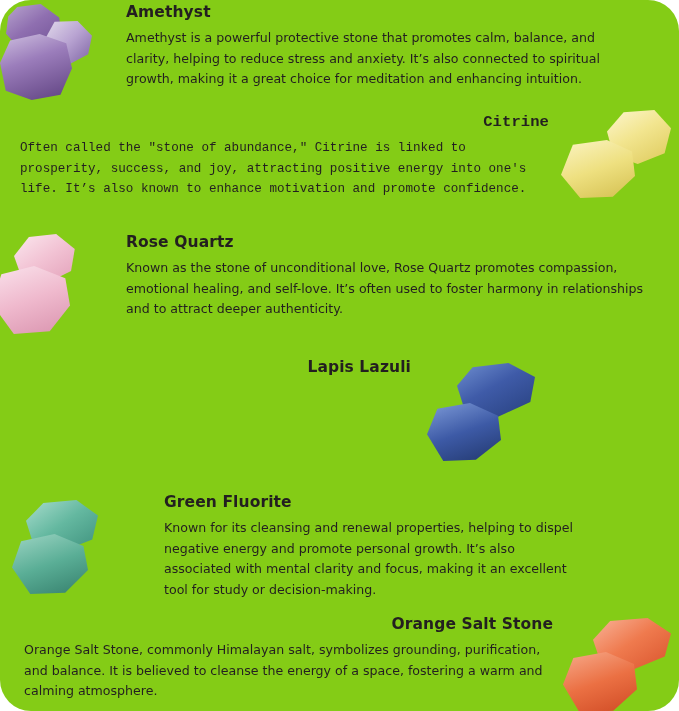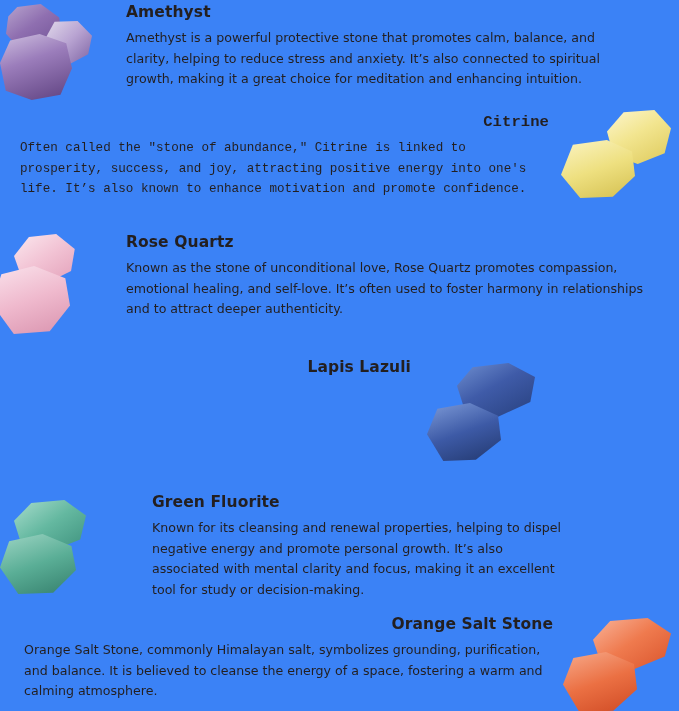--- a/index.html
+++ b/index.html
@@ -11,21 +11,22 @@
     width: 679px;
     height: 711px;
     font-family: "DejaVu Sans", sans-serif;
     color: #231f20;
     overflow: hidden;
   }
   .page {
     position: relative;
     width: 679px;
     height: 711px;
-    background: #3b82f6;
+    background: #84cc16;
+    border-radius: 31px;
   }
 
   .entry {
     position: relative;
     width: 679px;
     box-sizing: border-box;
   }
 
   .entry-inner {
     display: flex;
@@ -214,21 +215,21 @@
           <div class="rock lp1"></div>
           <div class="rock lp2"></div>
         </div>
       </div>
       <div class="text-col" style="padding-left:20px; padding-top:4px;">
         <div class="title">Lapis Lazuli</div>
       </div>
     </div>
   </div>
 
-  <div class="entry left" style="position:absolute; left:4px; top:490px; width:592px;">
+  <div class="entry left" style="position:absolute; left:16px; top:490px; width:592px;">
     <div class="entry-inner">
       <div class="art" style="width:148px;">
         <div class="stone-group fluorite-wrap" style="margin-left:-4px; margin-top:10px;">
           <div class="rock gf1"></div>
           <div class="rock gf2"></div>
         </div>
       </div>
       <div class="text-col" style="padding-right:30px; padding-top:4px;">
         <div class="title">Green Fluorite</div>
         <div class="desc">Known for its cleansing and renewal properties, helping to dispel negative energy and promote personal growth. It’s also associated with mental clarity and focus, making it an excellent tool for study or decision-making.</div>

